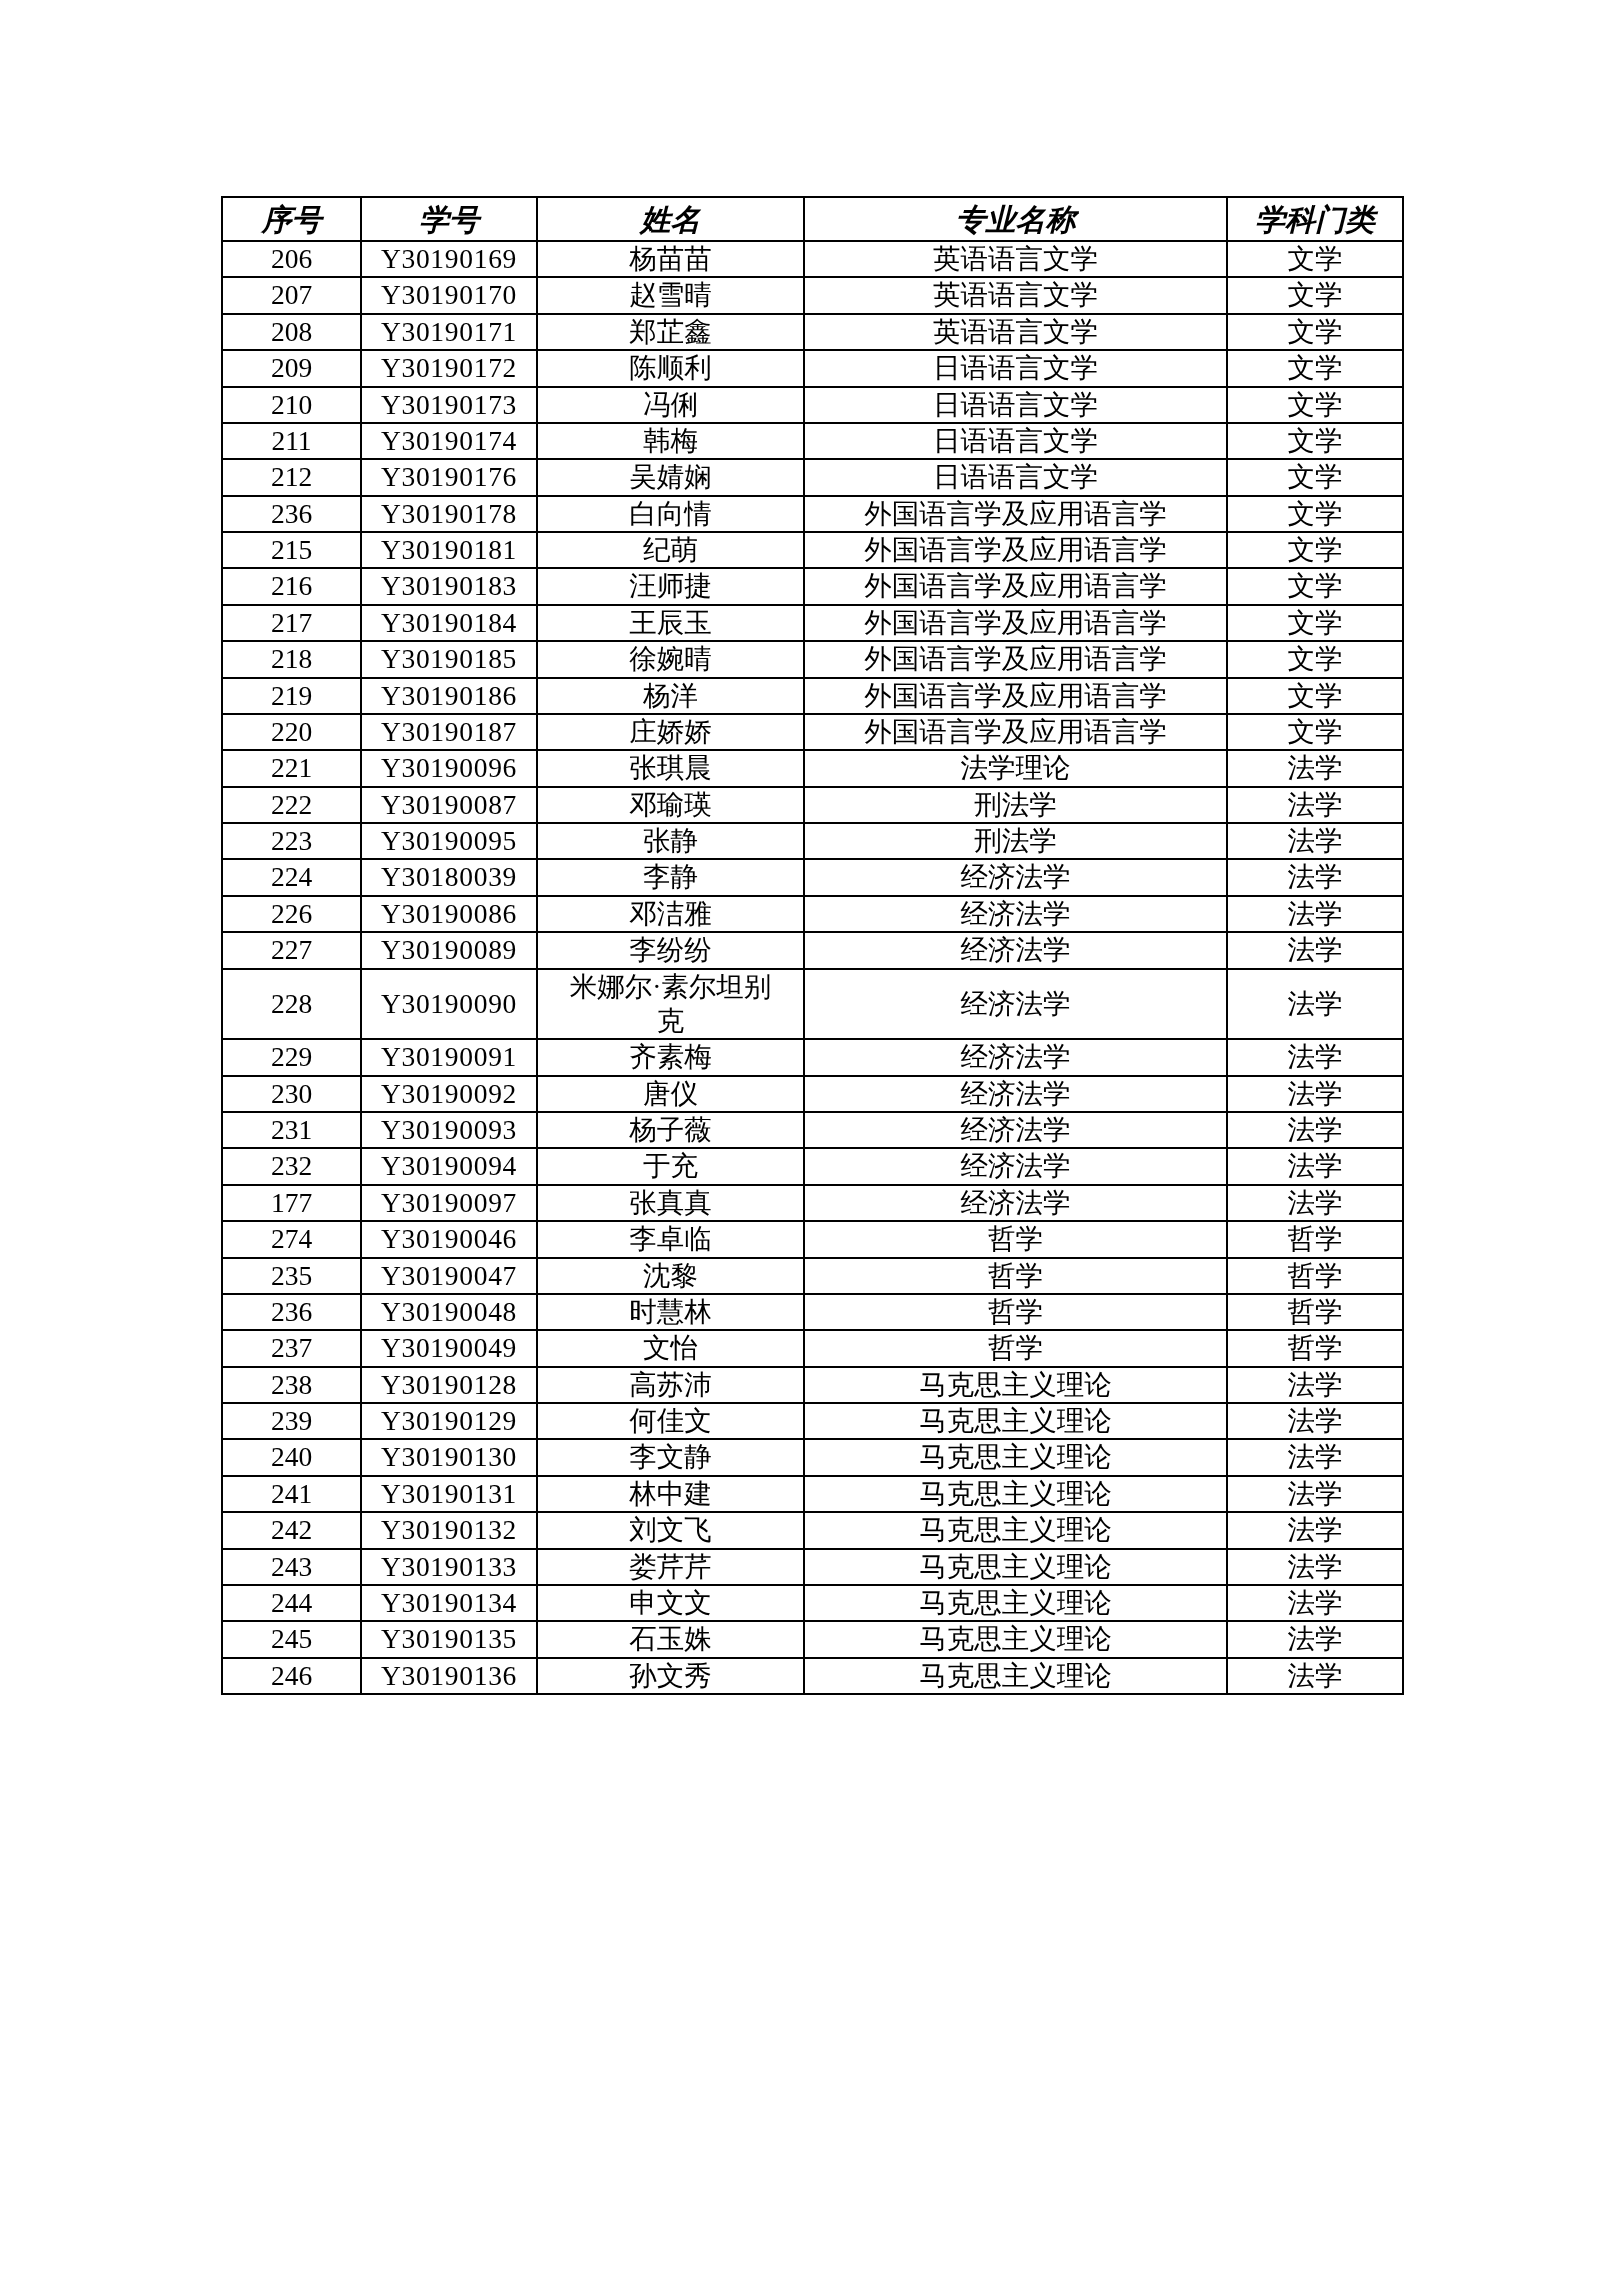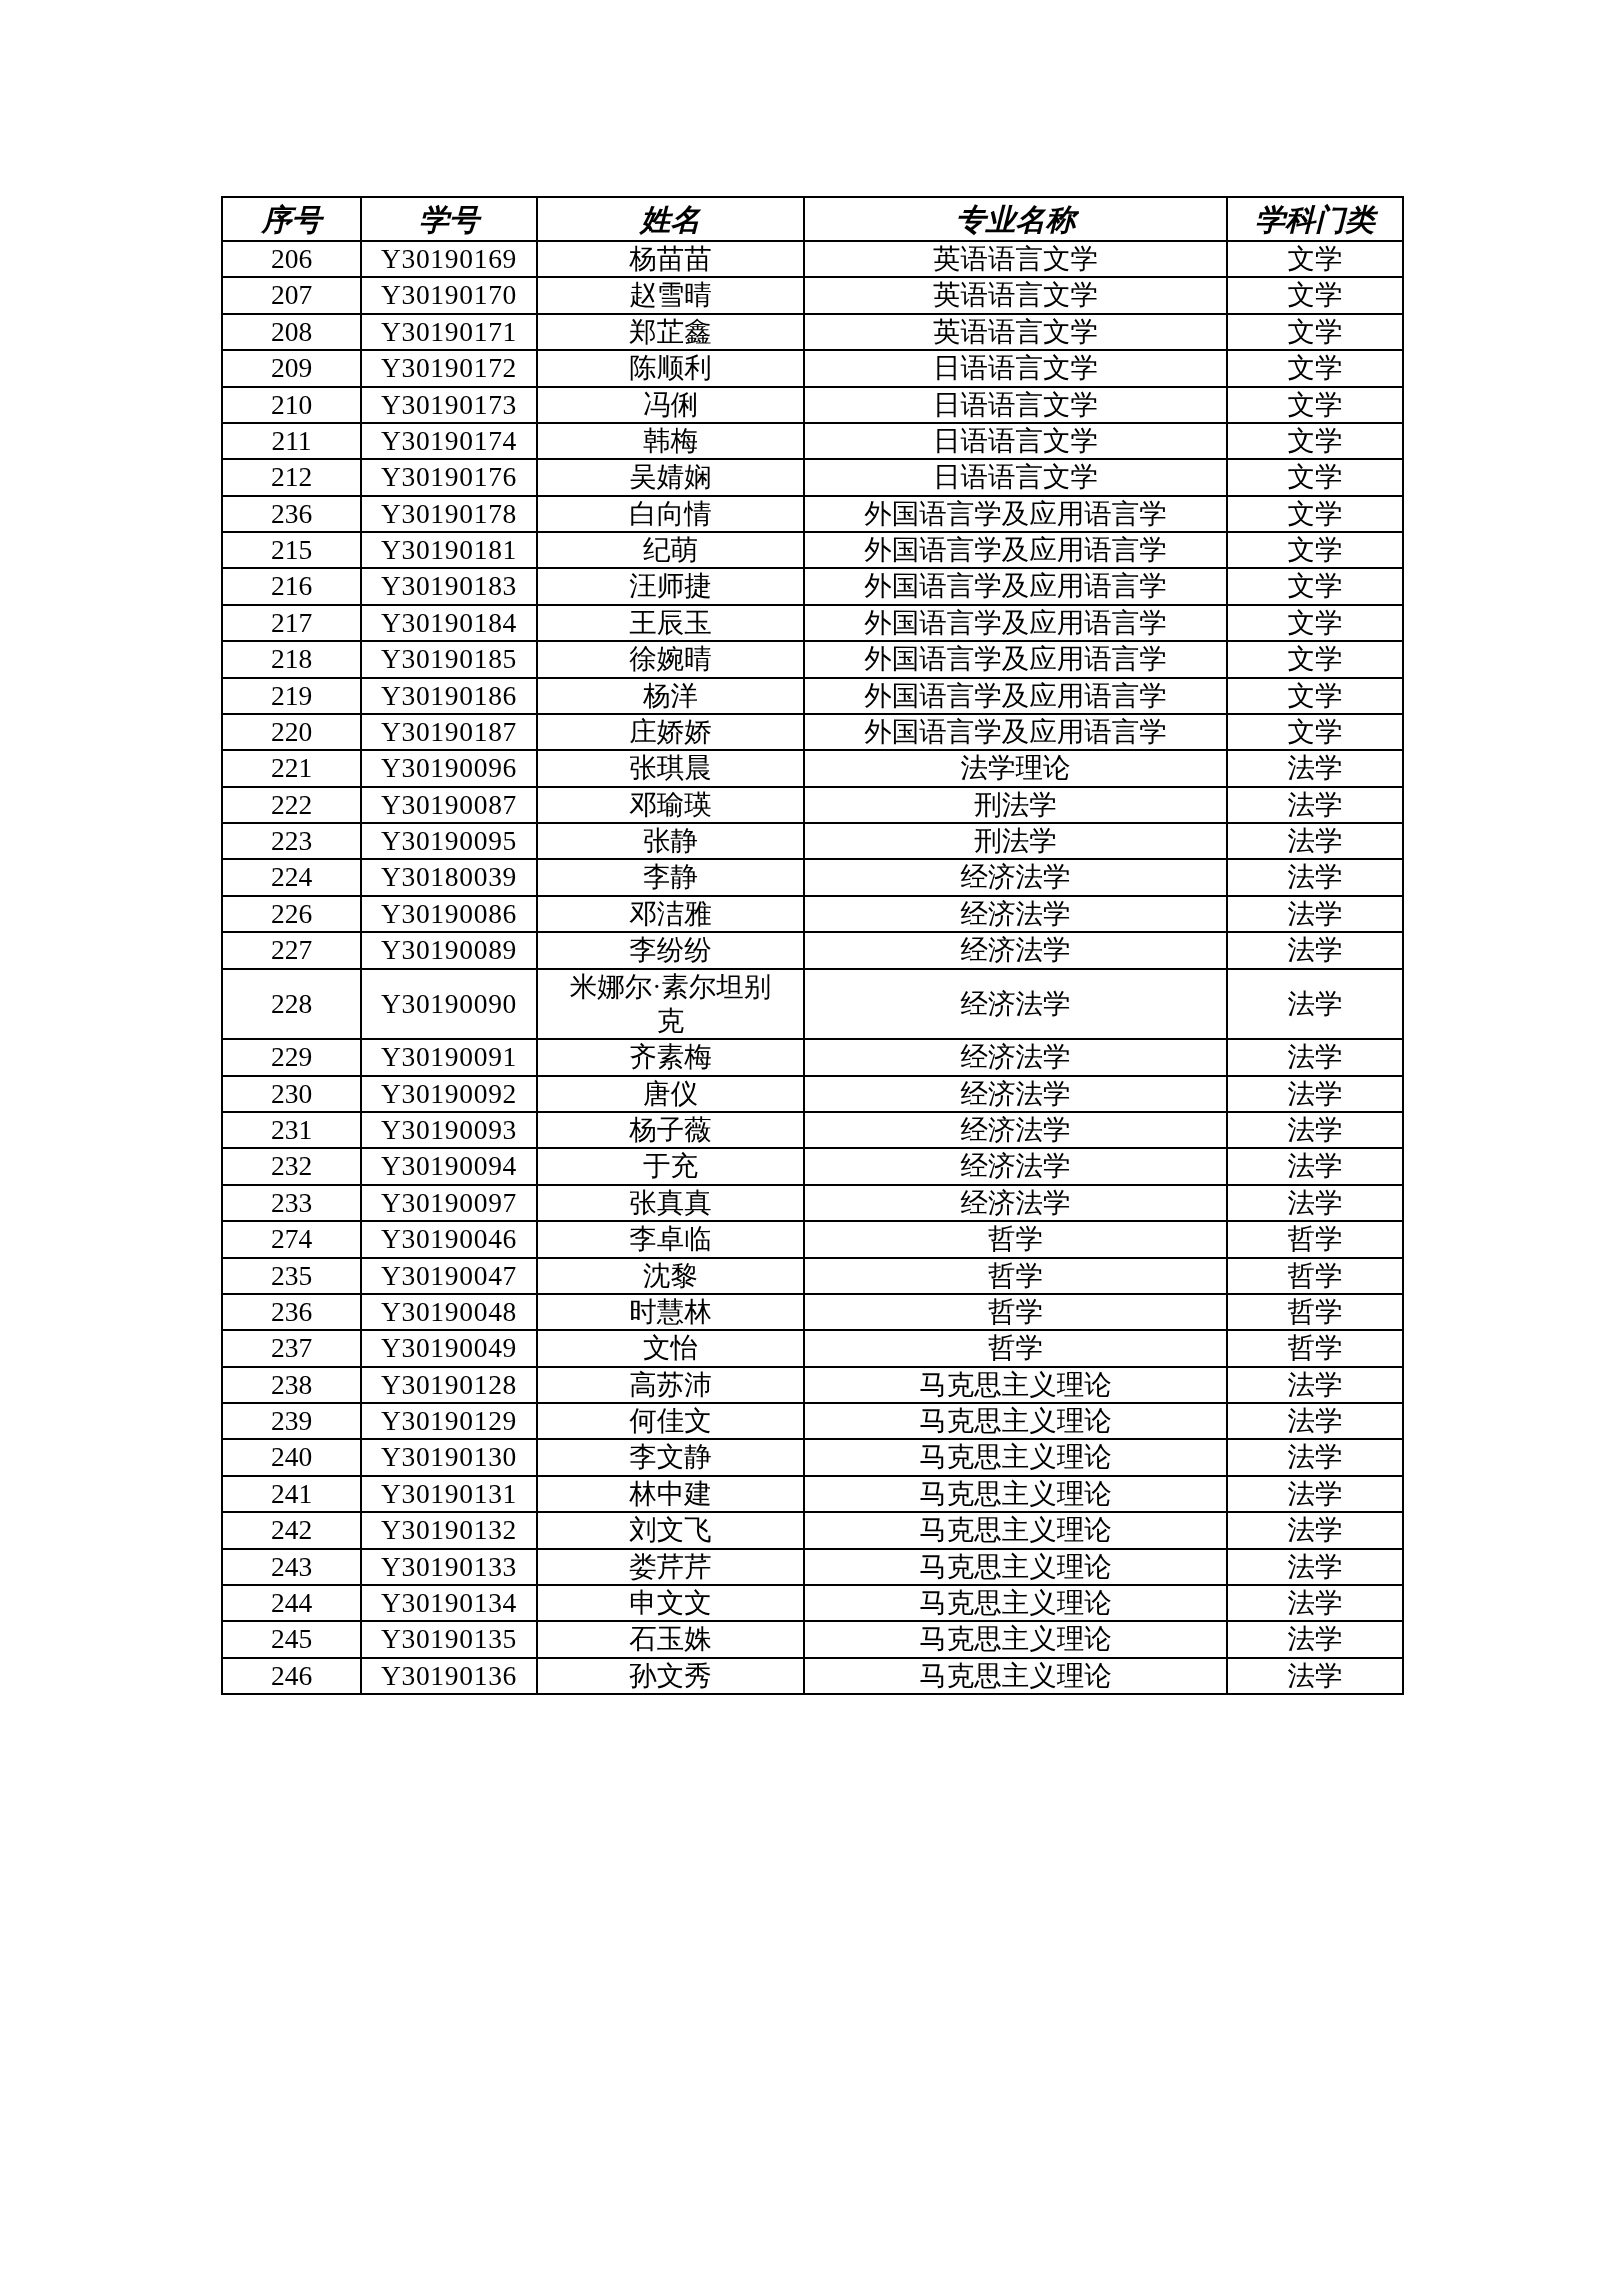--- a/index.html
+++ b/index.html
@@ -251,21 +251,21 @@
           <td class="cell-category">法学</td>
         </tr>
         <tr>
           <td class="cell-no">232</td>
           <td class="cell-id">Y30190094</td>
           <td class="cell-name">于充</td>
           <td class="cell-major">经济法学</td>
           <td class="cell-category">法学</td>
         </tr>
         <tr>
-          <td class="cell-no">233</td>
+          <td class="cell-no">177</td>
           <td class="cell-id">Y30190097</td>
           <td class="cell-name">张真真</td>
           <td class="cell-major">经济法学</td>
           <td class="cell-category">法学</td>
         </tr>
         <tr>
           <td class="cell-no">274</td>
           <td class="cell-id">Y30190046</td>
           <td class="cell-name">李卓临</td>
           <td class="cell-major">哲学</td>

